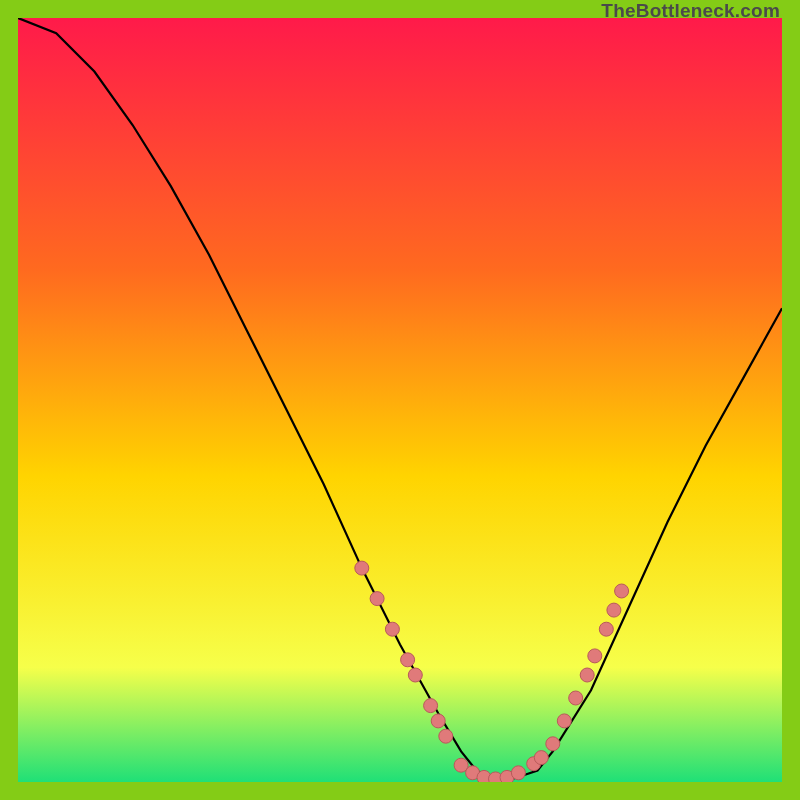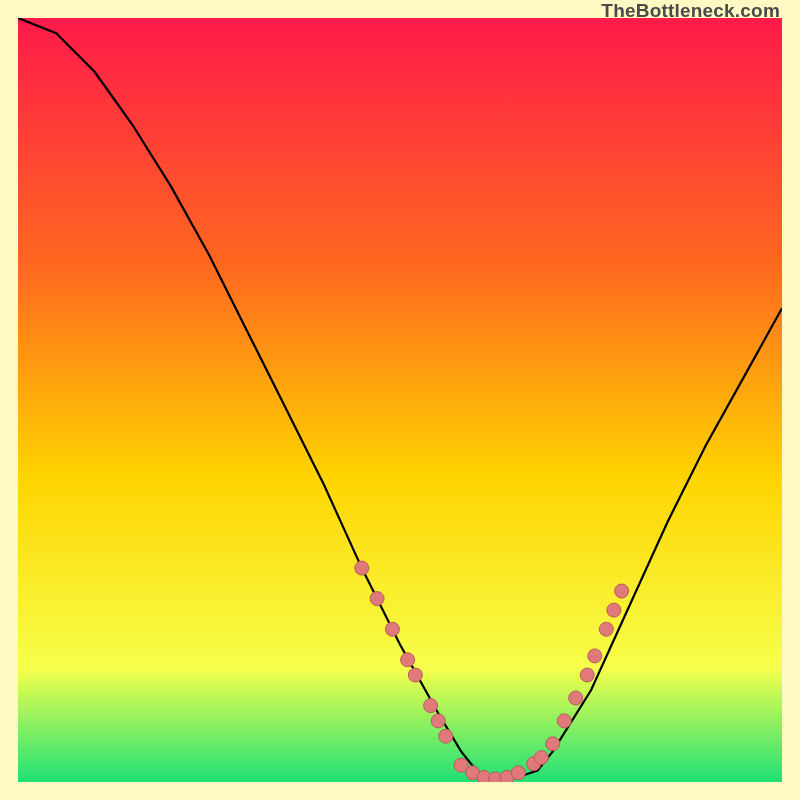--- a/index.html
+++ b/index.html
@@ -1,21 +1,21 @@
 <!DOCTYPE html>
 <html><head>
 <meta charset="utf-8">
 <style>
   * { margin: 0; padding: 0; box-sizing: border-box; }
   html, body { width: 800px; height: 800px; background: #000; overflow: hidden; }
   .frame {
     position: absolute;
     left: 0; top: 0;
     width: 800px; height: 800px;
-    background: #fef9c3;
+    background: #84cc16;
   }
   .plot {
     position: absolute;
     left: 18px; top: 18px;
     width: 764px; height: 764px;
   }
   .watermark {
     position: absolute;
     top: 0; right: 20px;
     font-family: Arial, Helvetica, sans-serif;

